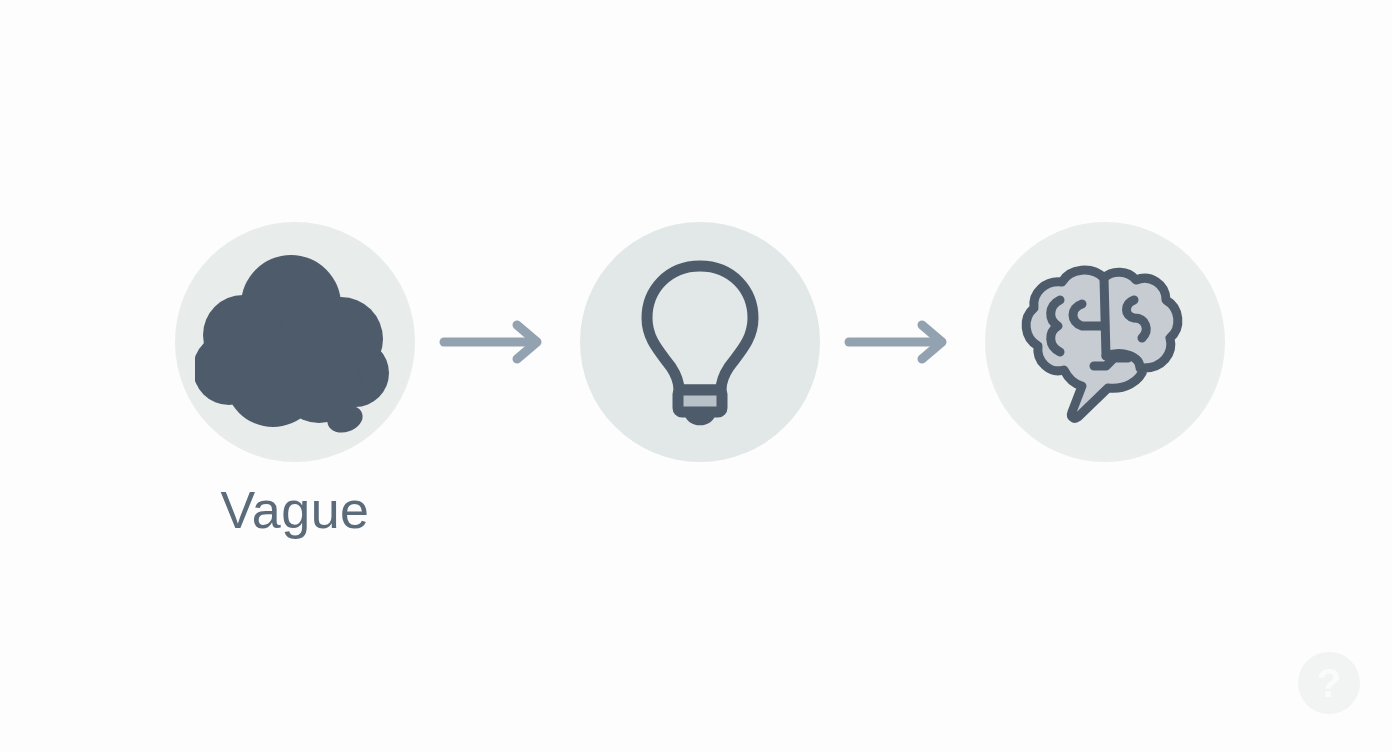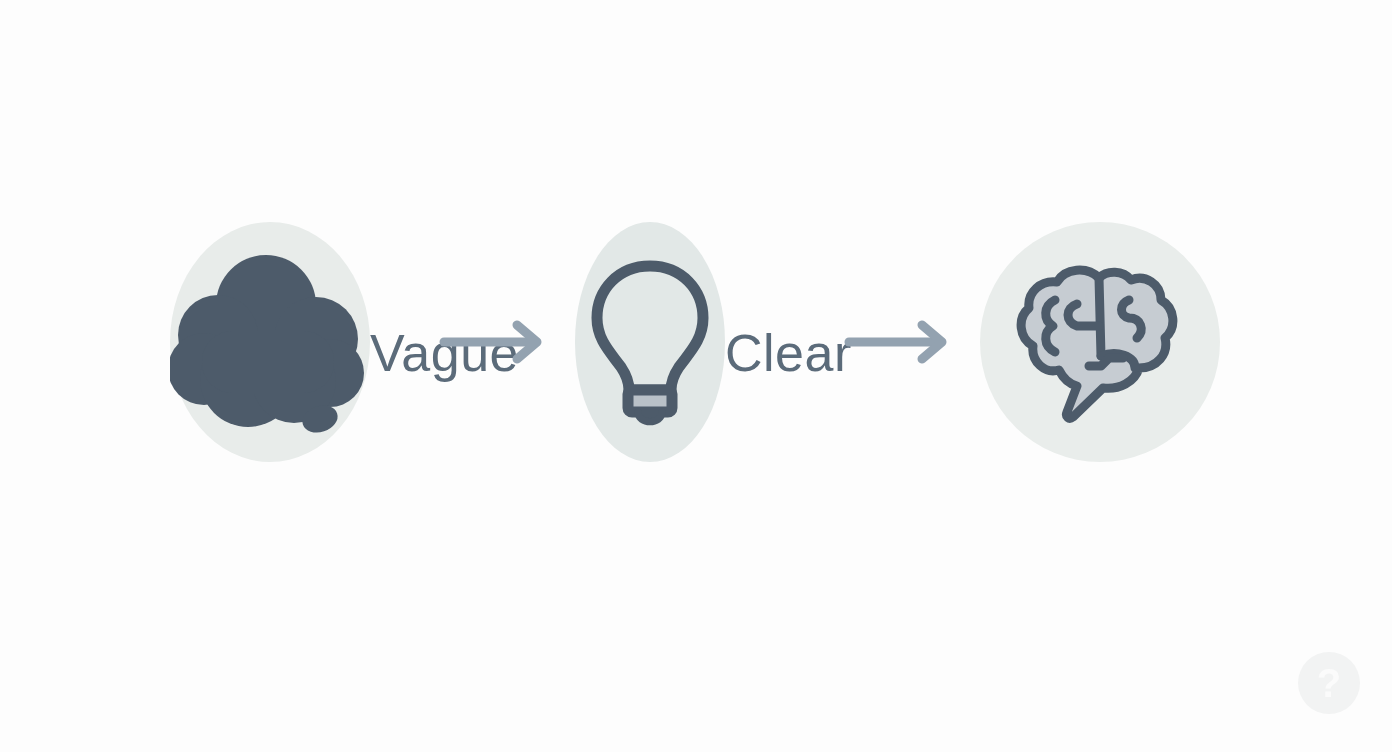--- a/index.html
+++ b/index.html
@@ -32,21 +32,21 @@
     height: 360px;
     display: flex;
     flex-direction: row;
     align-items: flex-start;
     justify-content: center;
   }
 
   .step {
     width: 250px;
     display: flex;
-    flex-direction: row;
+    flex-direction: column;
     align-items: center;
     flex: 0 0 auto;
   }
 
   .step-circle {
     width: 240px;
     height: 240px;
     border-radius: 50%;
     display: flex;
     align-items: center;
@@ -145,21 +145,20 @@
                      C 52 124 54 130 54 138
                      L 96 138
                      C 96 130 98 124 104 115
                      C 114 101 128 88 128 66
                      C 128 38 107 14 75 14 Z"></path>
             <rect x="53" y="138" width="44" height="22" rx="4" fill="#b9c1c8" stroke="#4d5b6a"></rect>
             <path d="M63 160 C 63 173 87 173 87 160" fill="#4d5b6a" stroke="#4d5b6a" stroke-width="7"></path>
           </g>
         </svg>
       </div>
-      <div class="step-label">Clear</div>
     </div>
 
     <div class="arrow">
       <svg width="120" height="44" viewBox="0 0 120 44">
         <g stroke="#93a2b0" stroke-width="9" fill="none" stroke-linecap="round" stroke-linejoin="round">
           <line x1="6" y1="22" x2="98" y2="22"></line>
           <polyline points="79,5 99,22 79,39"></polyline>
         </g>
       </svg>
     </div>

